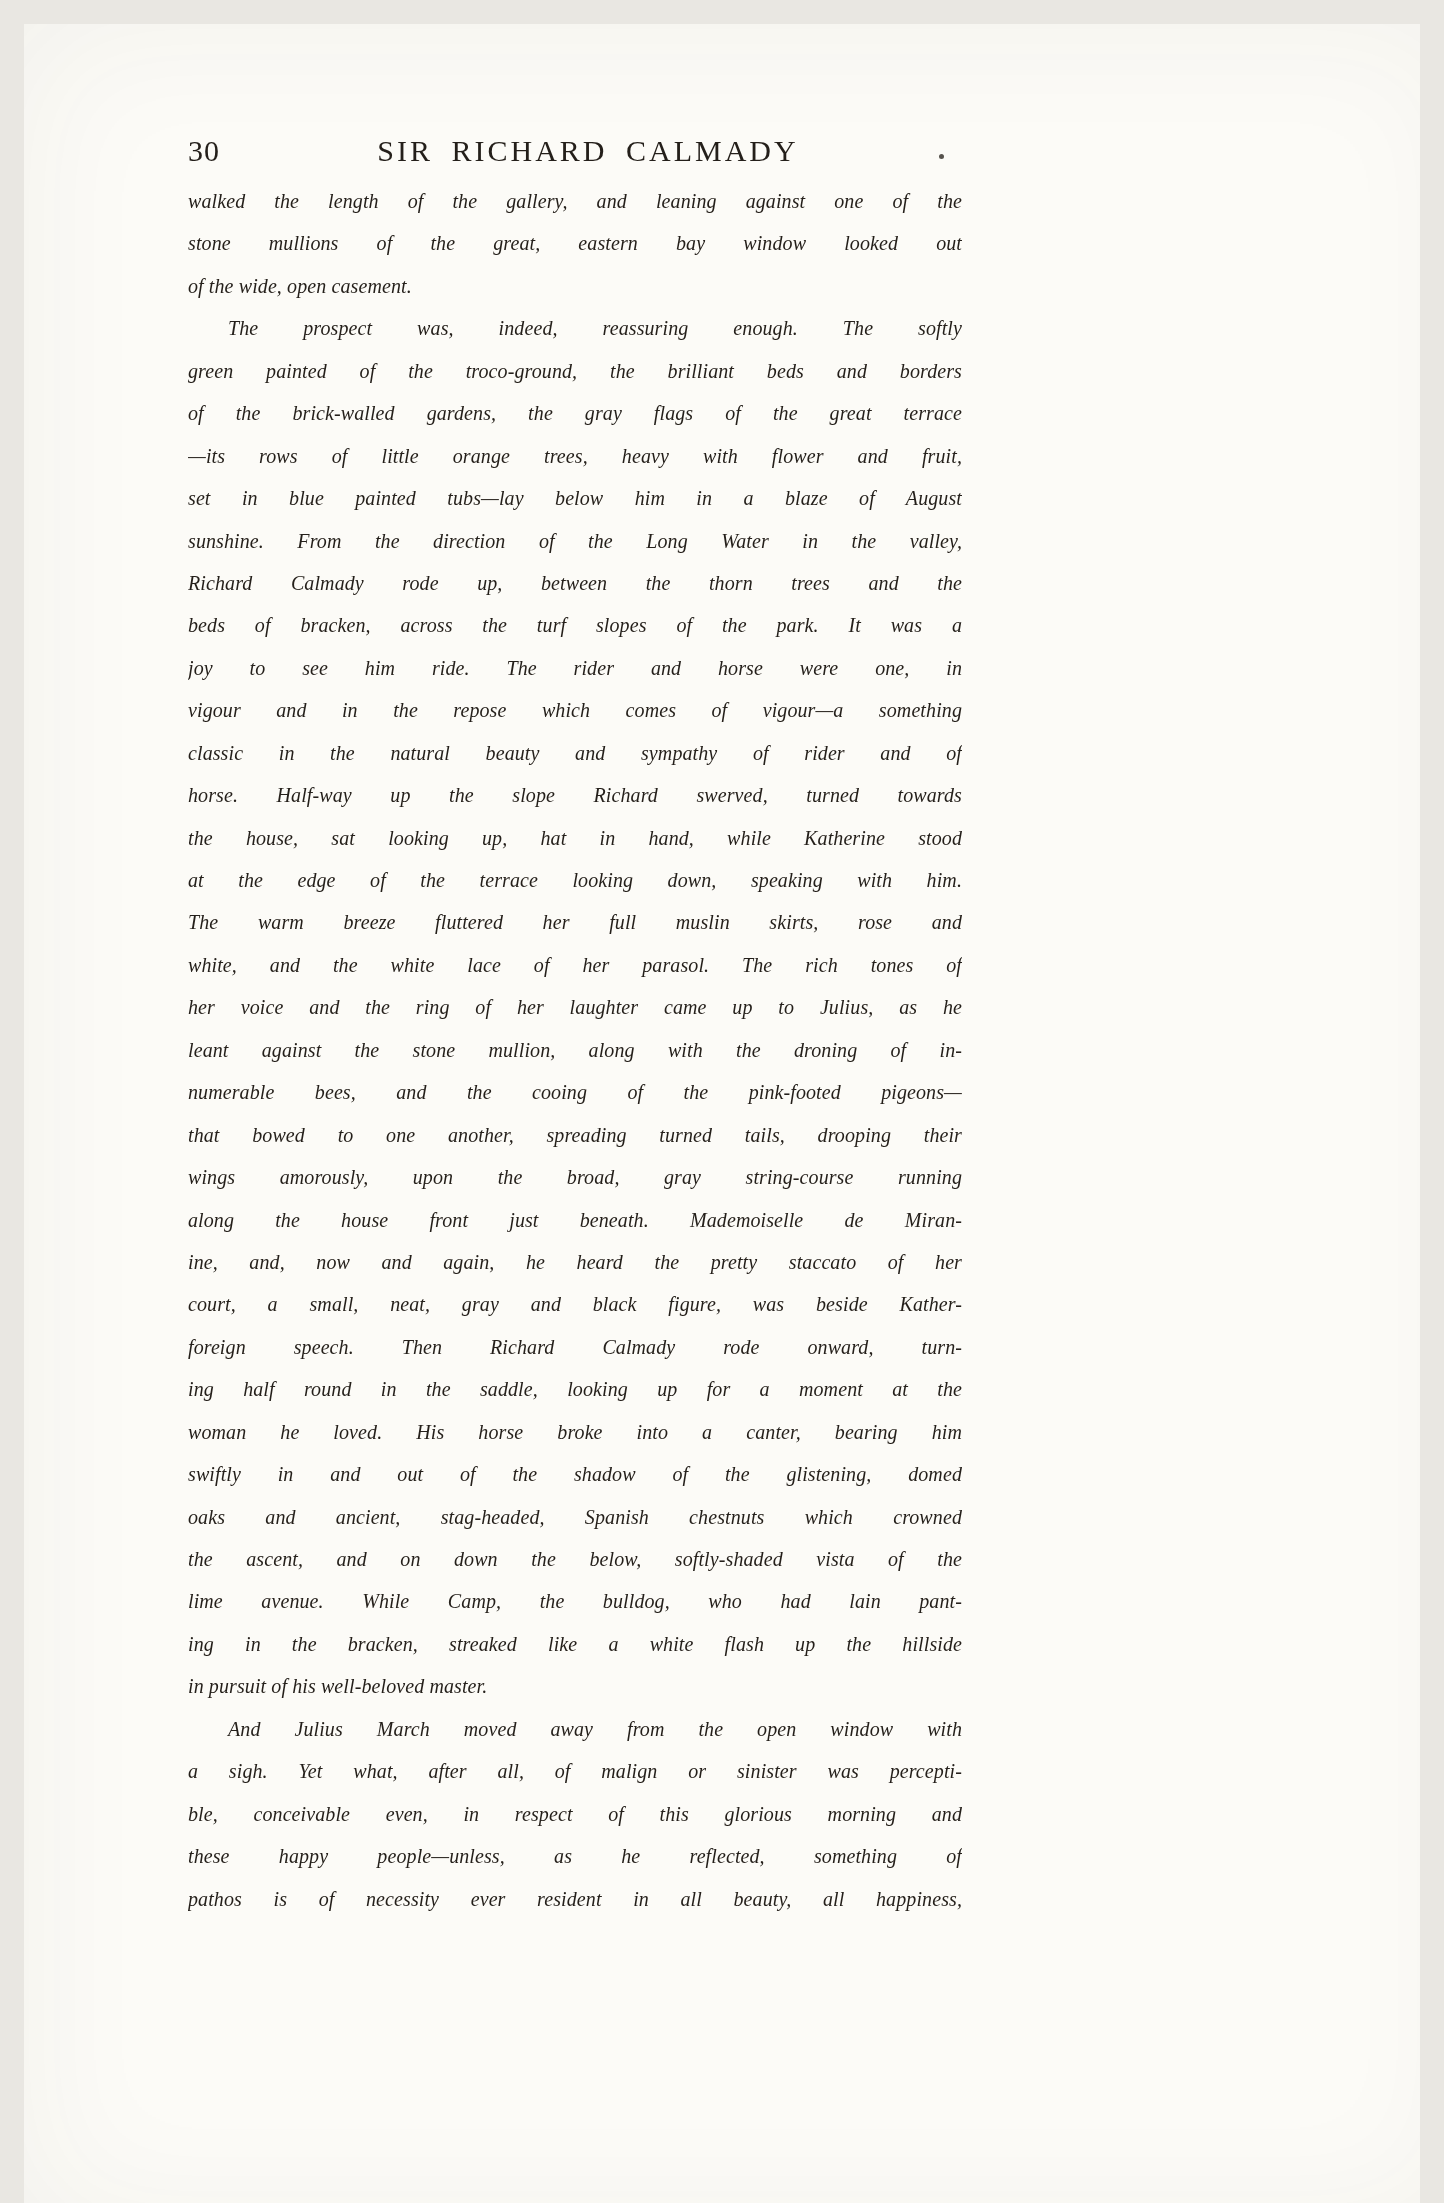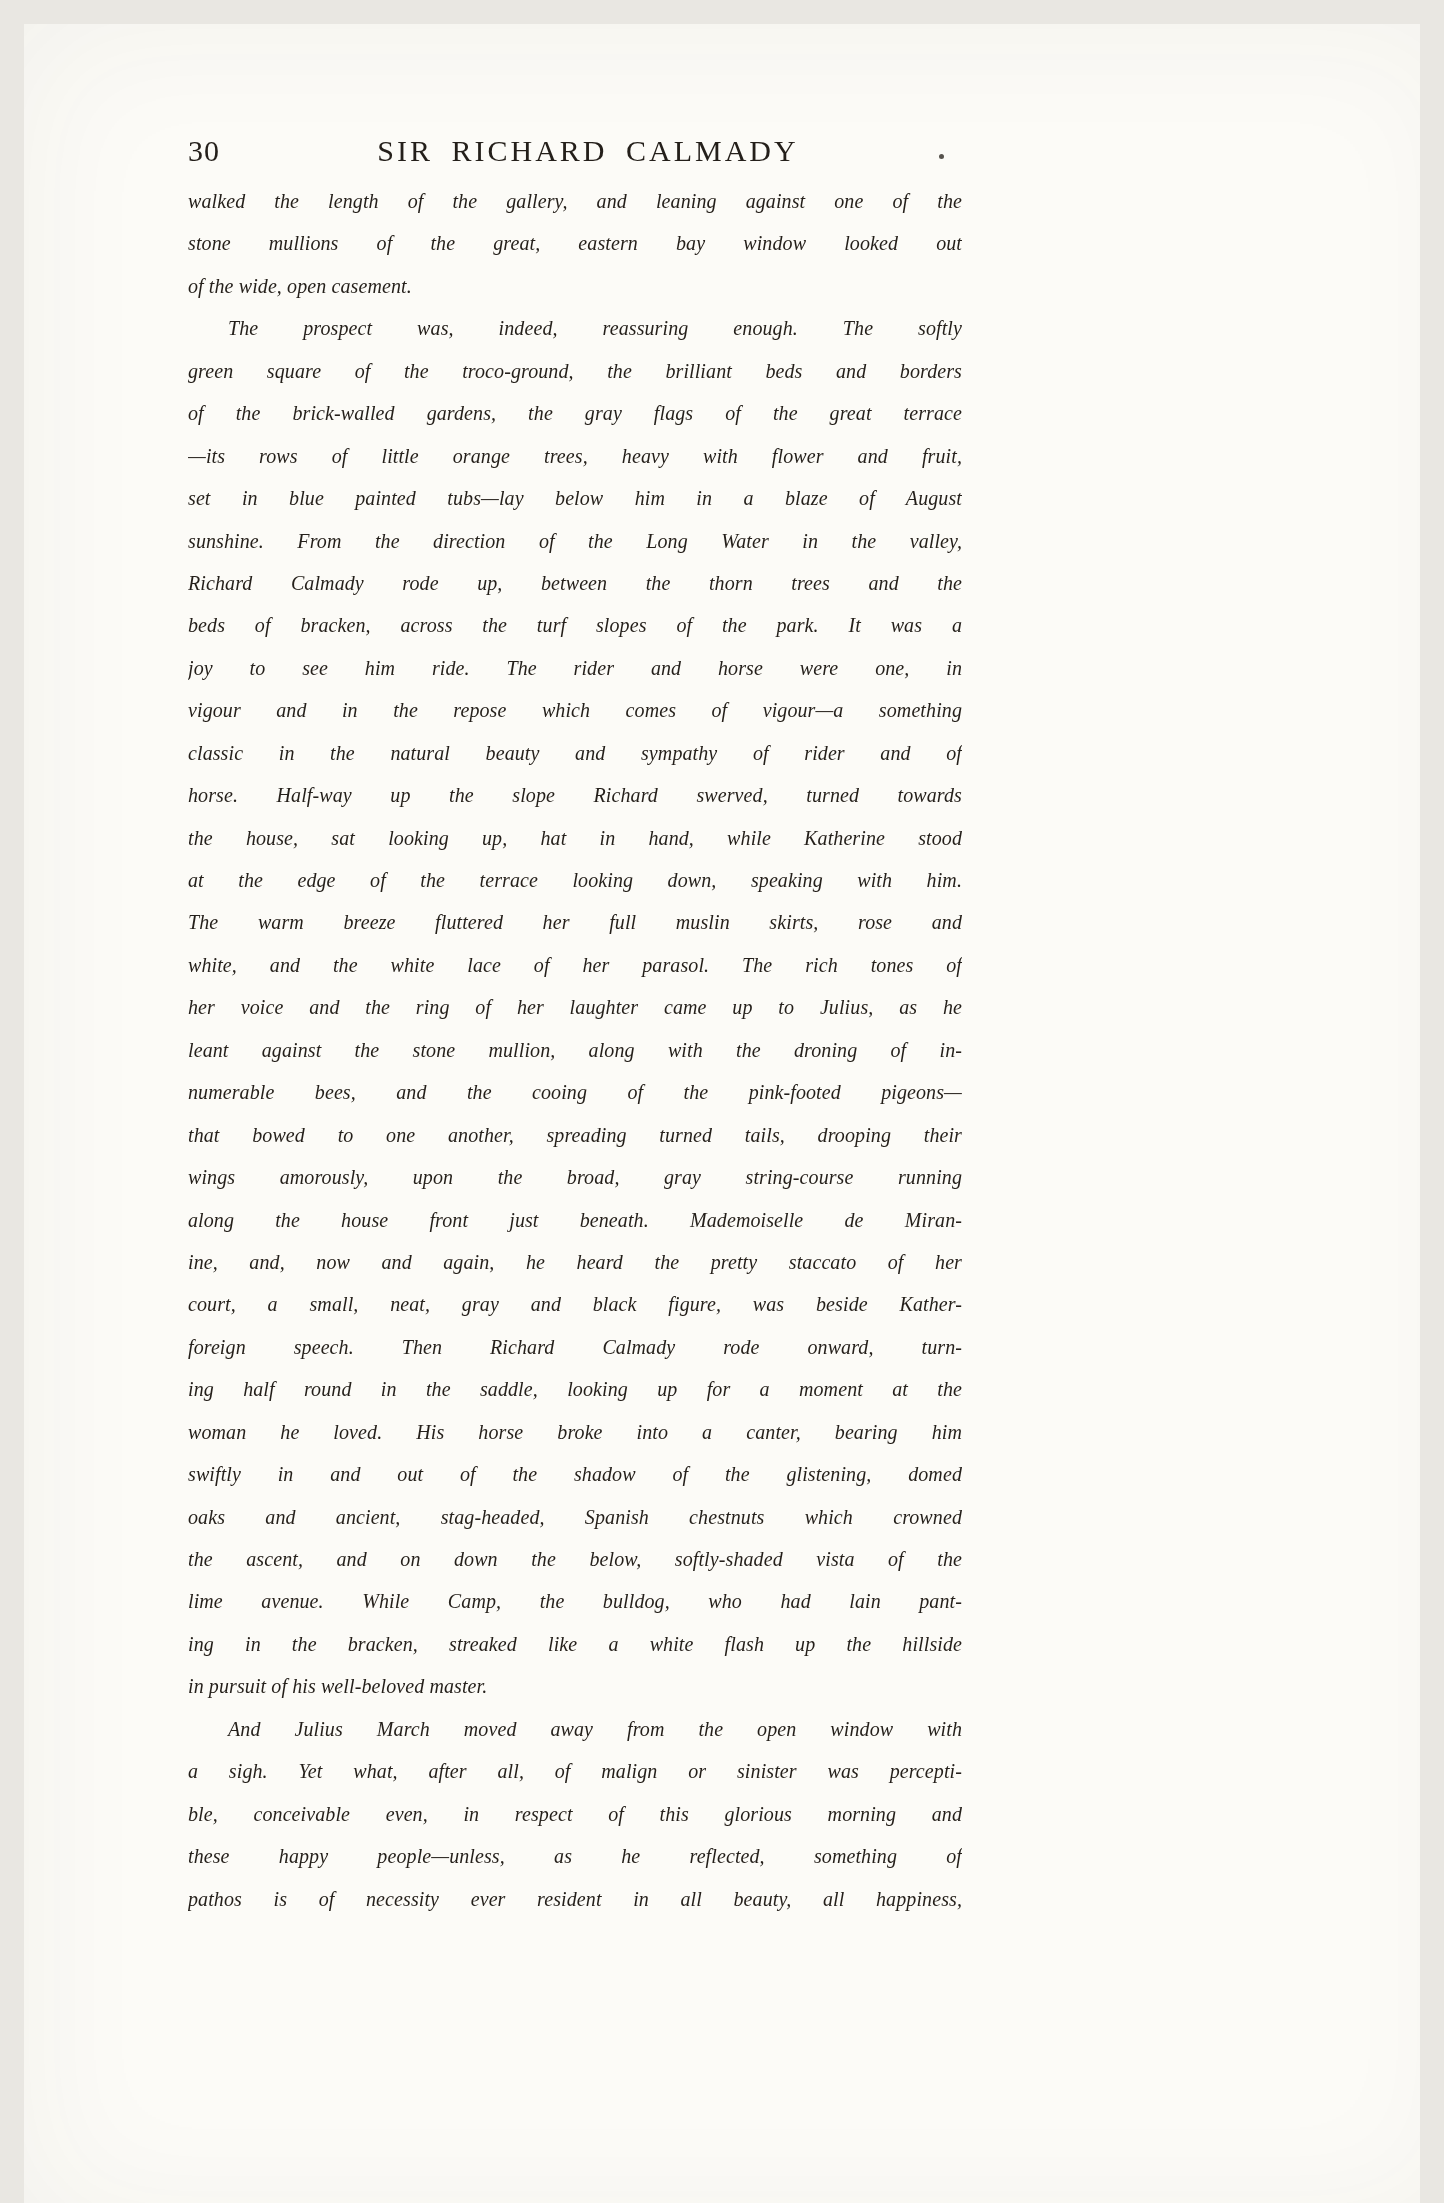--- a/index.html
+++ b/index.html
@@ -114,21 +114,21 @@
     <span class="running-title">SIR RICHARD CALMADY</span>
   </header>
 
   <span class="speck title-speck"></span>
 
   <main class="text-block" id="text-block">
       <div class="line">walked the length of the gallery, and leaning against one of the</div>
       <div class="line">stone mullions of the great, eastern bay window looked out</div>
       <div class="line last">of the wide, open casement.</div>
       <div class="line indent">The prospect was, indeed, reassuring enough.  The softly</div>
-      <div class="line">green square of the troco-ground, the brilliant beds and borders</div>
+      <div class="line">green painted of the troco-ground, the brilliant beds and borders</div>
       <div class="line">of the brick-walled gardens, the gray flags of the great terrace</div>
       <div class="line">—its rows of little orange trees, heavy with flower and fruit,</div>
       <div class="line">set in blue painted tubs—lay below him in a blaze of August</div>
       <div class="line">sunshine.  From the direction of the Long Water in the valley,</div>
       <div class="line">Richard Calmady rode up, between the thorn trees and the</div>
       <div class="line">beds of bracken, across the turf slopes of the park.  It was a</div>
       <div class="line">joy to see him ride.  The rider and horse were one, in</div>
       <div class="line">vigour and in the repose which comes of vigour—a something</div>
       <div class="line">classic in the natural beauty and sympathy of rider and of</div>
       <div class="line">horse.  Half-way up the slope Richard swerved, turned towards</div>

